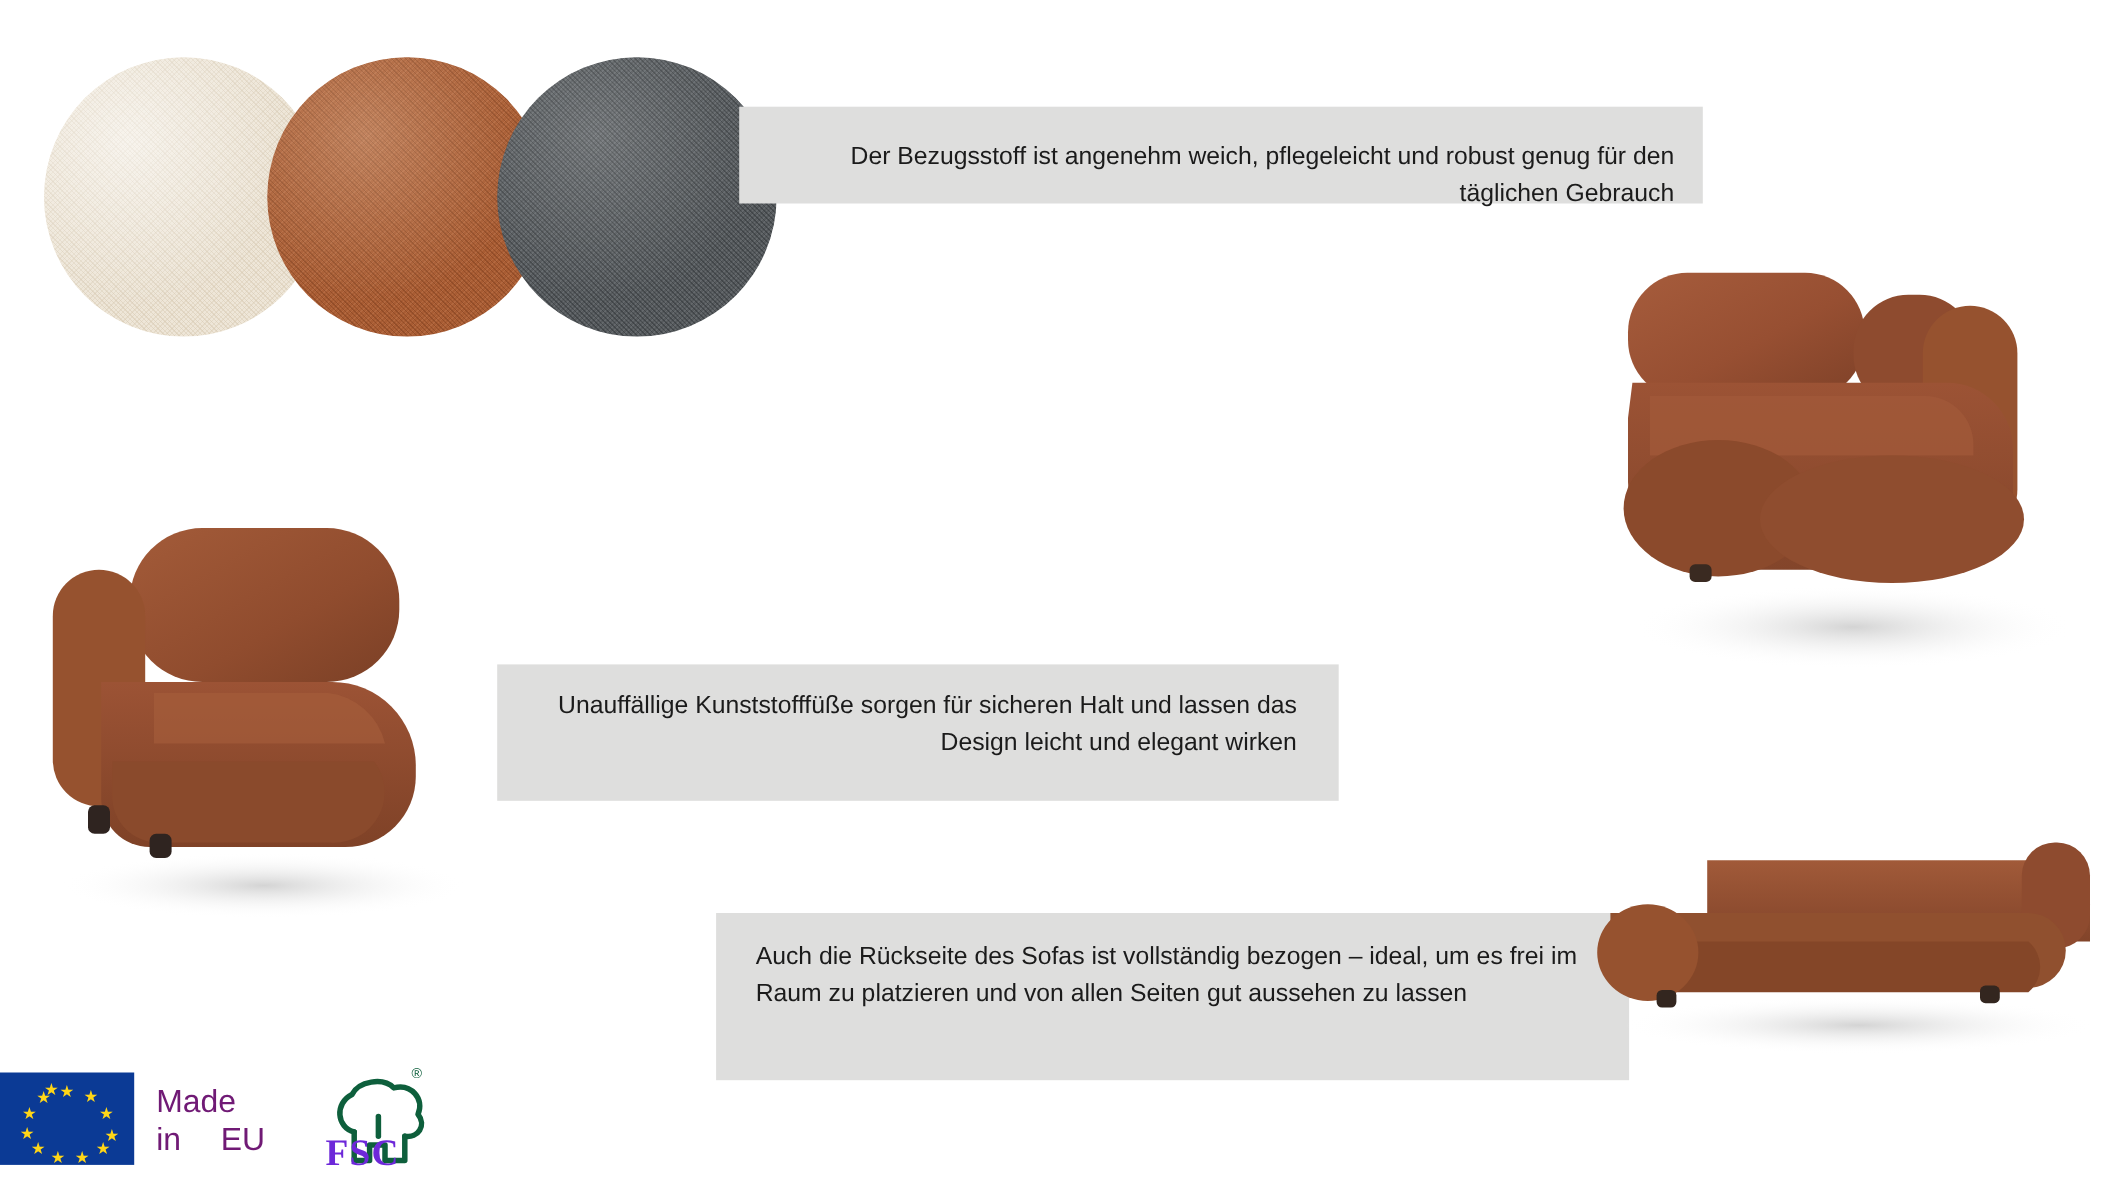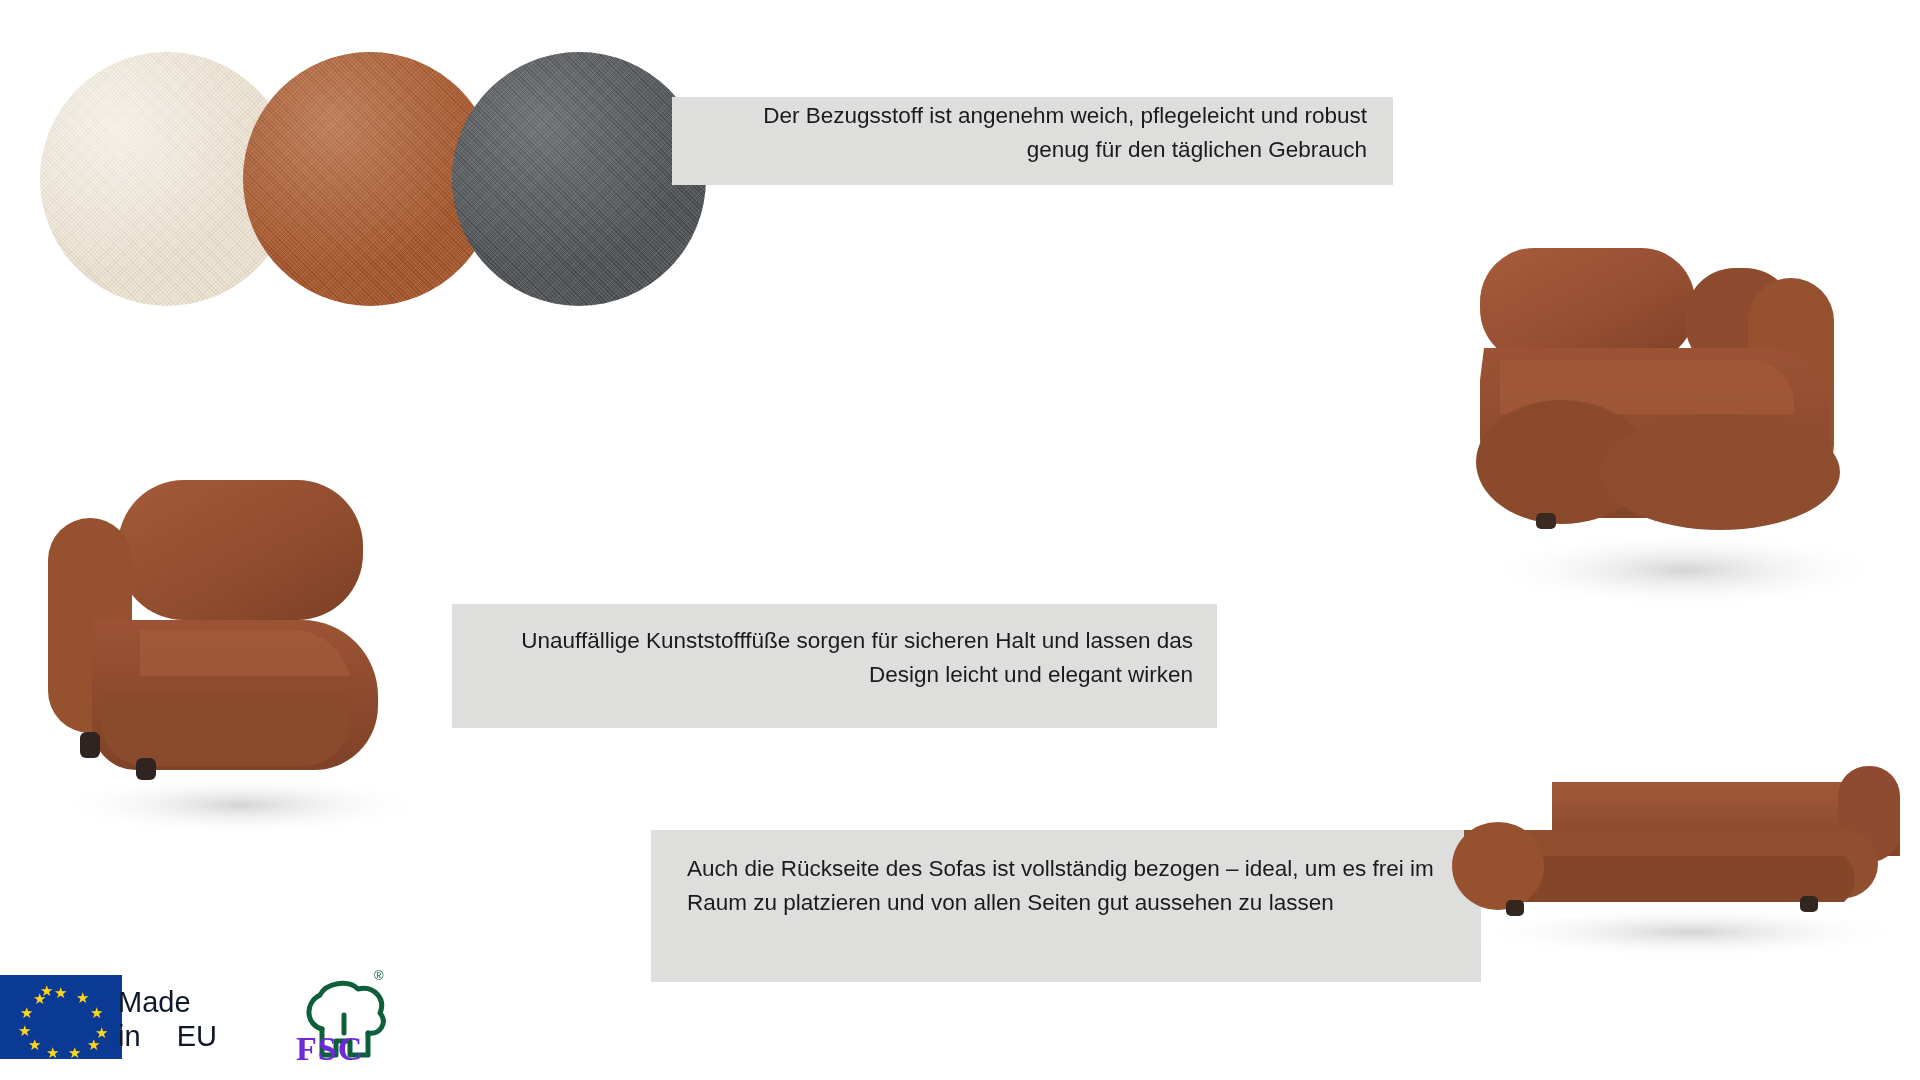--- a/index.html
+++ b/index.html
@@ -68,33 +68,33 @@
   .caption {
     position: absolute;
     background: #dededd;
     color: #1b1b1b;
     font-size: 22.5px;
     line-height: 34px;
     padding: 22px 30px;
     box-sizing: border-box;
   }
   .cap-1 {
-    left: 672px; top: 97px; width: 721px; height: 88px;
+    left: 672px; top: 97px; width: 876px; height: 88px;
     text-align: right;
-    padding: 2px 26px;
+    padding: 28px 26px;
   }
   .cap-2 {
     left: 800px; top: 372px; width: 688px; height: 150px;
     text-align: left;
     padding: 22px 28px;
   }
   .cap-3 {
     left: 452px; top: 604px; width: 765px; height: 124px;
     text-align: right;
-    padding: 20px 24px;
+    padding: 20px 38px;
   }
   .cap-4 {
     left: 651px; top: 830px; width: 830px; height: 152px;
     text-align: left;
     padding: 22px 36px;
   }
 
   
   .photo {
     position: absolute;
@@ -113,25 +113,25 @@
     background: #0b3a95;
   }
   .eu-flag .star {
     position: absolute;
     color: #ffd617;
     font-size: 15px;
     line-height: 15px;
   }
   .made-in-eu {
     position: absolute;
-    left: 118px; top: 985px;
+    left: 142px; top: 985px;
     width: 120px;
     font-size: 29px;
     line-height: 34px;
-    color: #0f172a;
+    color: #701a75;
   }
   .made-in-eu .bold { font-weight: normal; margin-left: 28px; }
 
   .fsc {
     position: absolute;
     left: 288px; top: 975px;
     width: 120px; height: 100px;
     color: #0e5f3c;
   }
   .fsc-label {

